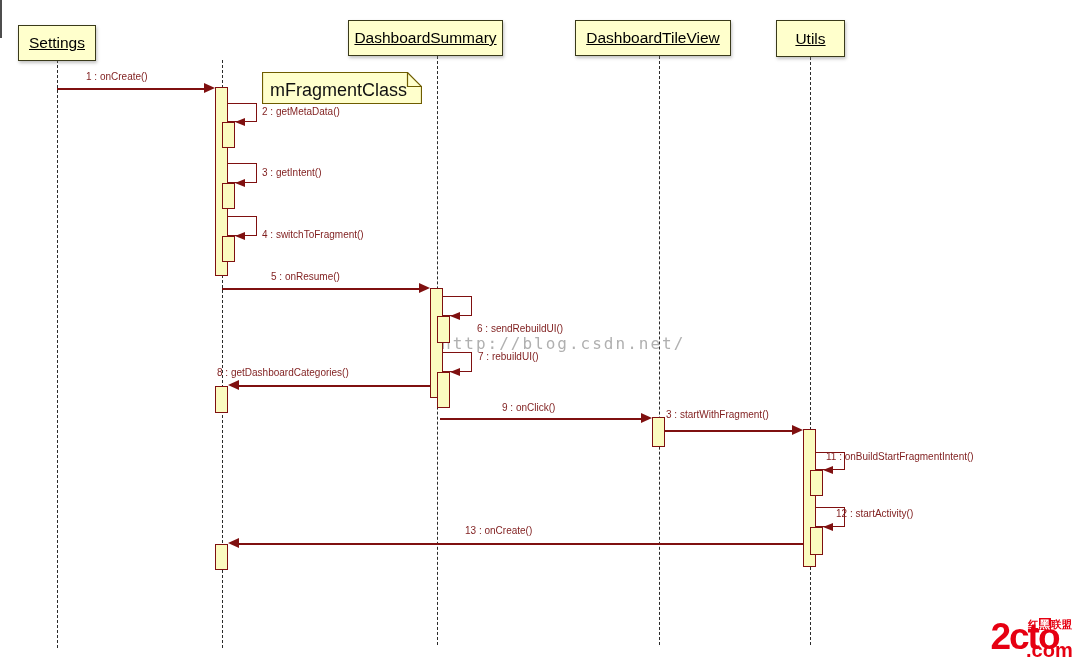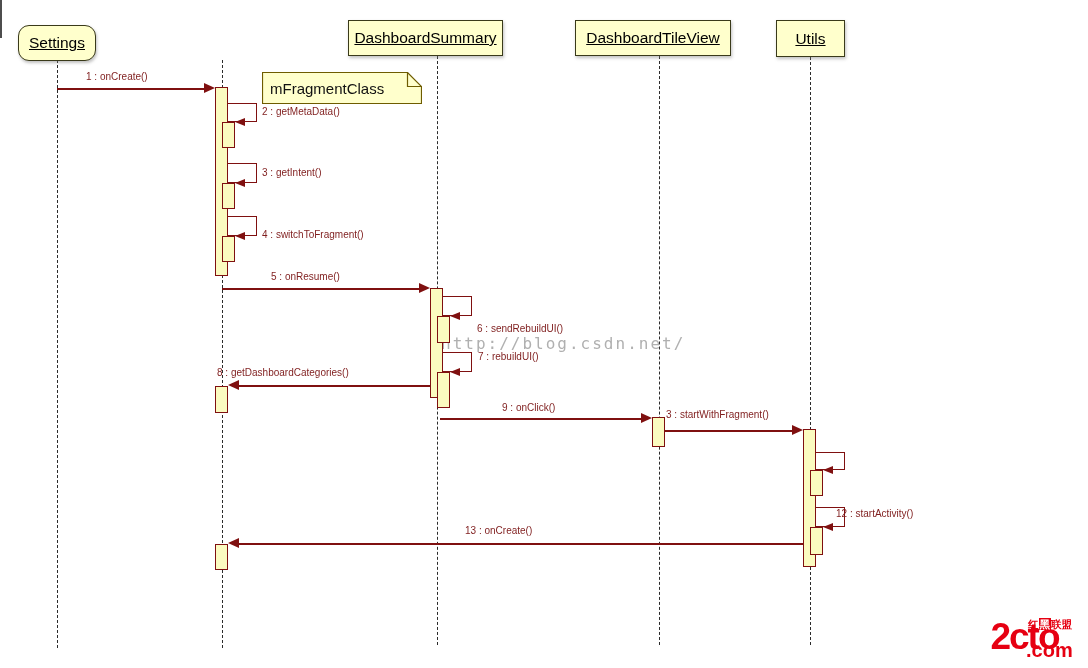--- a/index.html
+++ b/index.html
@@ -25,21 +25,21 @@
   
   .hline{position:absolute;height:1.5px;background:#7f1010;}
   
   .ah-right{position:absolute;width:0;height:0;border-top:5px solid transparent;border-bottom:5px solid transparent;border-left:11px solid #7f1010;}
   .ah-left{position:absolute;width:0;height:0;border-top:5px solid transparent;border-bottom:5px solid transparent;border-right:11px solid #7f1010;}
   .ah-left-sm{position:absolute;width:0;height:0;border-top:4px solid transparent;border-bottom:4px solid transparent;border-right:10px solid #7f1010;}
   
   .loop{position:absolute;box-sizing:border-box;border:1.5px solid #7f1010;border-left:none;background:transparent;}
   
   .mlabel{position:absolute;font-size:10px;color:#7f1d1d;white-space:nowrap;}
-  .note-label{position:absolute;font-size:15px;color:#111;white-space:nowrap;}
+  .note-label{position:absolute;font-size:18px;color:#111;white-space:nowrap;}
   .watermark{
     position:absolute;font-family:"DejaVu Sans Mono",monospace;font-size:16px;
     color:#b0b0b0;letter-spacing:2px;white-space:nowrap;
   }
   
   .edge-artifact{position:absolute;background:#4d4d4d;}
   
   .logo{position:absolute;line-height:1;text-align:center;}
   .logo-brand{font-size:37px;font-weight:bold;color:#e60012;letter-spacing:-2px;font-family:"Liberation Sans",sans-serif;}
   .logo-tld{font-size:20px;font-weight:bold;color:#e60012;letter-spacing:0;position:absolute;left:64px;top:22px;}
@@ -52,21 +52,21 @@
 <div id="stage">
 
   <div class="edge-artifact" style="left:0;top:0;width:2px;height:38px;"></div>
 
   <div class="lifeline" style="left:57px;top:60px;height:588px;"></div>
   <div class="lifeline" style="left:222px;top:60px;height:588px;"></div>
   <div class="lifeline" style="left:437px;top:56px;height:589px;"></div>
   <div class="lifeline" style="left:659px;top:56px;height:589px;"></div>
   <div class="lifeline" style="left:810px;top:57px;height:588px;"></div>
 
-  <div class="head" style="left:18px;top:25px;width:78px;border-radius:11px;">Settings</div>
+  <div class="head" style="left:18px;top:25px;width:78px;">Settings</div>
   <div class="head" style="left:348px;top:20px;width:155px;">DashboardSummary</div>
   <div class="head" style="left:575px;top:20px;width:156px;">DashboardTileView</div>
   <div class="head" style="left:776px;top:20px;width:69px;height:37px;">Utils</div>
 
   <div class="watermark" style="left:441px;top:334px;">http://blog.csdn.net/</div>
 
   <div class="act" style="left:215px;top:87px;height:189px;"></div>
 
   <div class="hline" style="left:57px;top:88px;width:148px;"></div>
   <div class="ah-right" style="left:204px;top:83px;"></div>
@@ -119,20 +119,21 @@
   <div class="act" style="left:652px;top:417px;height:30px;"></div>
 
   <div class="hline" style="left:665px;top:430px;width:128px;"></div>
   <div class="ah-right" style="left:792px;top:425px;"></div>
   <div class="mlabel" style="left:666px;top:409px;">3 : startWithFragment()</div>
   <div class="act" style="left:803px;top:429px;height:138px;"></div>
 
   <div class="loop" style="left:816px;top:452px;width:29px;height:18px;"></div>
   <div class="ah-left-sm" style="left:823px;top:466px;"></div>
   <div class="act" style="left:810px;top:470px;height:26px;"></div>
+  <div class="mlabel" style="left:826px;top:451px;">11 : onBuildStartFragmentIntent()</div>
 
   <div class="loop" style="left:816px;top:507px;width:29px;height:20px;"></div>
   <div class="ah-left-sm" style="left:823px;top:523px;"></div>
   <div class="act" style="left:810px;top:527px;height:28px;"></div>
   <div class="mlabel" style="left:836px;top:508px;">12 : startActivity()</div>
 
   <div class="hline" style="left:236px;top:543px;width:567px;"></div>
   <div class="ah-left" style="left:228px;top:538px;"></div>
   <div class="mlabel" style="left:465px;top:525px;">13 : onCreate()</div>
   <div class="act" style="left:215px;top:544px;height:26px;"></div>

